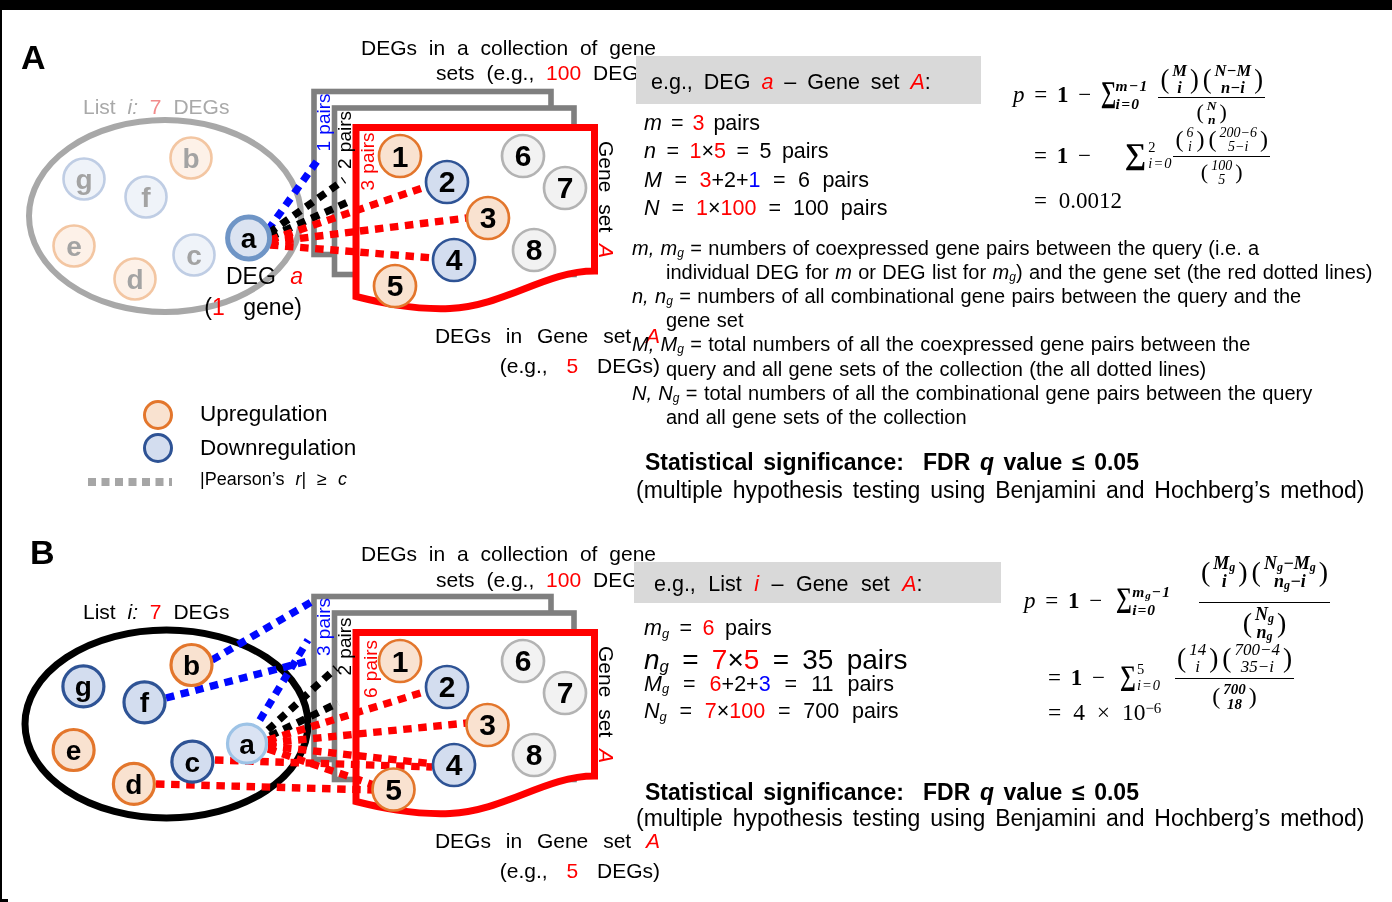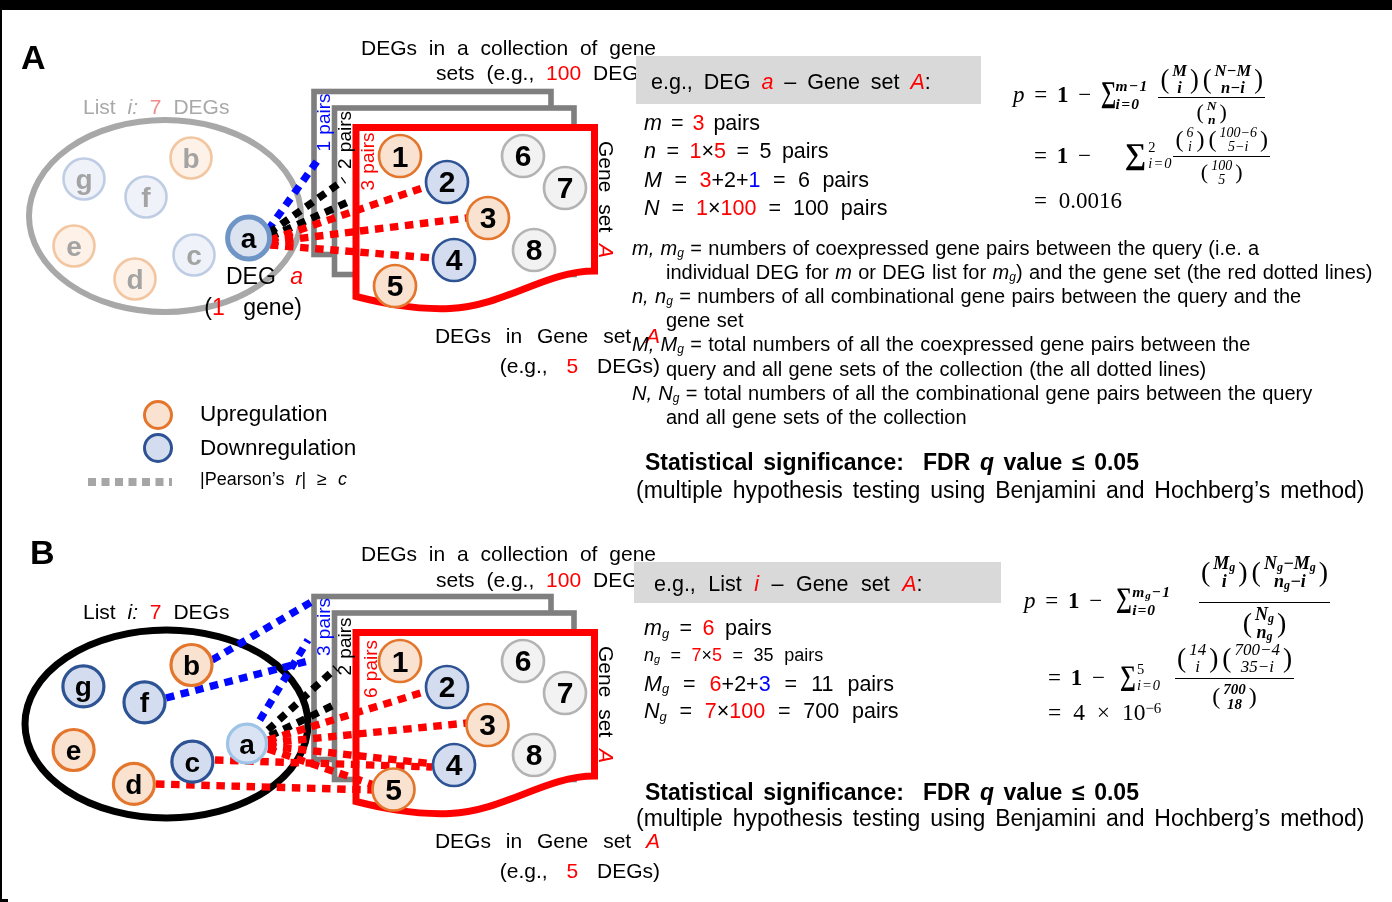--- a/index.html
+++ b/index.html
@@ -196,21 +196,21 @@
 <div class="t" style="left:644px;top:198.2px;font-size:21.5px;word-spacing:6px"><i>N</i> = <span class="r">1</span>×<span class="r">100</span> = 100 pairs</div>
 
 <div class="t" style="left:632px;top:235.5px;font-size:20px;line-height:24.2px;word-spacing:0.8px"><i>m, m<sub class="g">g</sub></i> = numbers of coexpressed gene pairs between the query (i.e. a<br><span style="margin-left:34px"></span>individual DEG for <i>m</i> or DEG list for <i>m<sub class="g">g</sub></i>) and the gene set (the red dotted lines)<br><i>n, n<sub class="g">g</sub></i> = numbers of all combinational gene pairs between the query and the<br><span style="margin-left:34px"></span>gene set<br><i>M, M<sub class="g">g</sub></i> = total numbers of all the coexpressed gene pairs between the<br><span style="margin-left:34px"></span>query and all gene sets of the collection (the all dotted lines)<br><i>N, N<sub class="g">g</sub></i> = total numbers of all the combinational gene pairs between the query<br><span style="margin-left:34px"></span>and all gene sets of the collection</div>
 
 <div class="t" style="left:645px;top:450.5px;font-size:23px;font-weight:bold;word-spacing:3.2px">Statistical significance:&nbsp; FDR <i>q</i> value ≤ 0.05</div>
 <div class="t" style="left:636px;top:479px;font-size:23px;word-spacing:3.5px">(multiple hypothesis testing using Benjamini and Hochberg’s method)</div>
 
 <div class="abs" style="left:634px;top:562px;width:367px;height:41px;background:#d9d9d9"></div>
 <div class="t" style="left:654px;top:574.4px;font-size:21.5px;word-spacing:6.5px">e.g., List <i class="r">i</i> – Gene set <i class="r">A</i>:</div>
 <div class="t" style="left:644px;top:618.4px;font-size:21.5px;word-spacing:4.5px"><i>m<sub class="g">g</sub></i> = <span class="r">6</span> pairs</div>
-<div class="t" style="left:644px;top:646.3px;font-size:18px;word-spacing:5.5px"><i>n<sub class="g">g</sub></i> = <span class="r">7</span>×<span class="r">5</span> = 35 pairs</div>
+<div class="t" style="left:644px;top:646.3px;font-size:28px;word-spacing:5.5px"><i>n<sub class="g">g</sub></i> = <span class="r">7</span>×<span class="r">5</span> = 35 pairs</div>
 <div class="t" style="left:644px;top:674px;font-size:21.5px;word-spacing:8px"><i>M<sub class="g">g</sub></i> = <span class="r">6</span>+2+<span class="bl">3</span> = 11 pairs</div>
 <div class="t" style="left:644px;top:701.2px;font-size:21.5px;word-spacing:6.8px"><i>N<sub class="g">g</sub></i> = <span class="r">7</span>×<span class="r">100</span> = 700 pairs</div>
 
 <div class="t" style="left:645px;top:780.5px;font-size:23px;font-weight:bold;word-spacing:3.2px">Statistical significance:&nbsp; FDR <i>q</i> value ≤ 0.05</div>
 <div class="t" style="left:636px;top:807px;font-size:23px;word-spacing:3.5px">(multiple hypothesis testing using Benjamini and Hochberg’s method)</div>
 
 <div class="frow" style="left:1013px;top:62px;height:65px;font-size:23px">
 <span><i>p</i> = <b>1</b> −</span>
 <span class="sig" style="margin-left:10px">
       <span class="sgA1">∑</span>
@@ -266,40 +266,40 @@
           <span class="bp" style="font-size:24px">(</span>
           <span class="bcol" style="font-weight:normal;font-size:14px">
             <span>6</span>
             <span><i>i</i></span>
           </span>
           <span class="bp" style="font-size:24px">)</span>
         </span>
         <span class="binom">
           <span class="bp" style="font-size:24px">(</span>
           <span class="bcol" style="font-weight:normal;font-size:14px">
-            <span>100−6</span>
+            <span>200−6</span>
             <span>5−<i>i</i></span>
           </span>
           <span class="bp" style="font-size:24px">)</span>
         </span>
       </span>
 <span class="bar" style="margin:2px 0"></span>
 <span class="den">
         <span class="binom">
           <span class="bp" style="font-size:22px">(</span>
           <span class="bcol" style="font-weight:normal;font-size:14px">
             <span>100</span>
             <span>5</span>
           </span>
           <span class="bp" style="font-size:22px">)</span>
         </span>
       </span>
 </span>
 </div>
-<div class="t ser" style="left:1034px;top:188.7px;font-size:23px;word-spacing:6px">= 0.0016</div>
+<div class="t ser" style="left:1034px;top:188.7px;font-size:23px;word-spacing:6px">= 0.0012</div>
 
 <div class="frow" style="left:1024px;top:552px;height:91px;font-size:23px">
 <span style="position:relative;top:3px"><i>p</i> = <b>1</b> −</span>
 <span class="sig" style="margin-left:14px;position:relative;top:3px">
       <span class="sgB">∑</span>
       <span class="lim" style="font-size:15.5px;letter-spacing:1px;margin-left:-4px">
         <span><i>m</i><sub class="s" style="font-size:11px">g</sub>−<b>1</b></span>
         <span><i>i</i>=<b>0</b></span>
       </span>
     </span>

